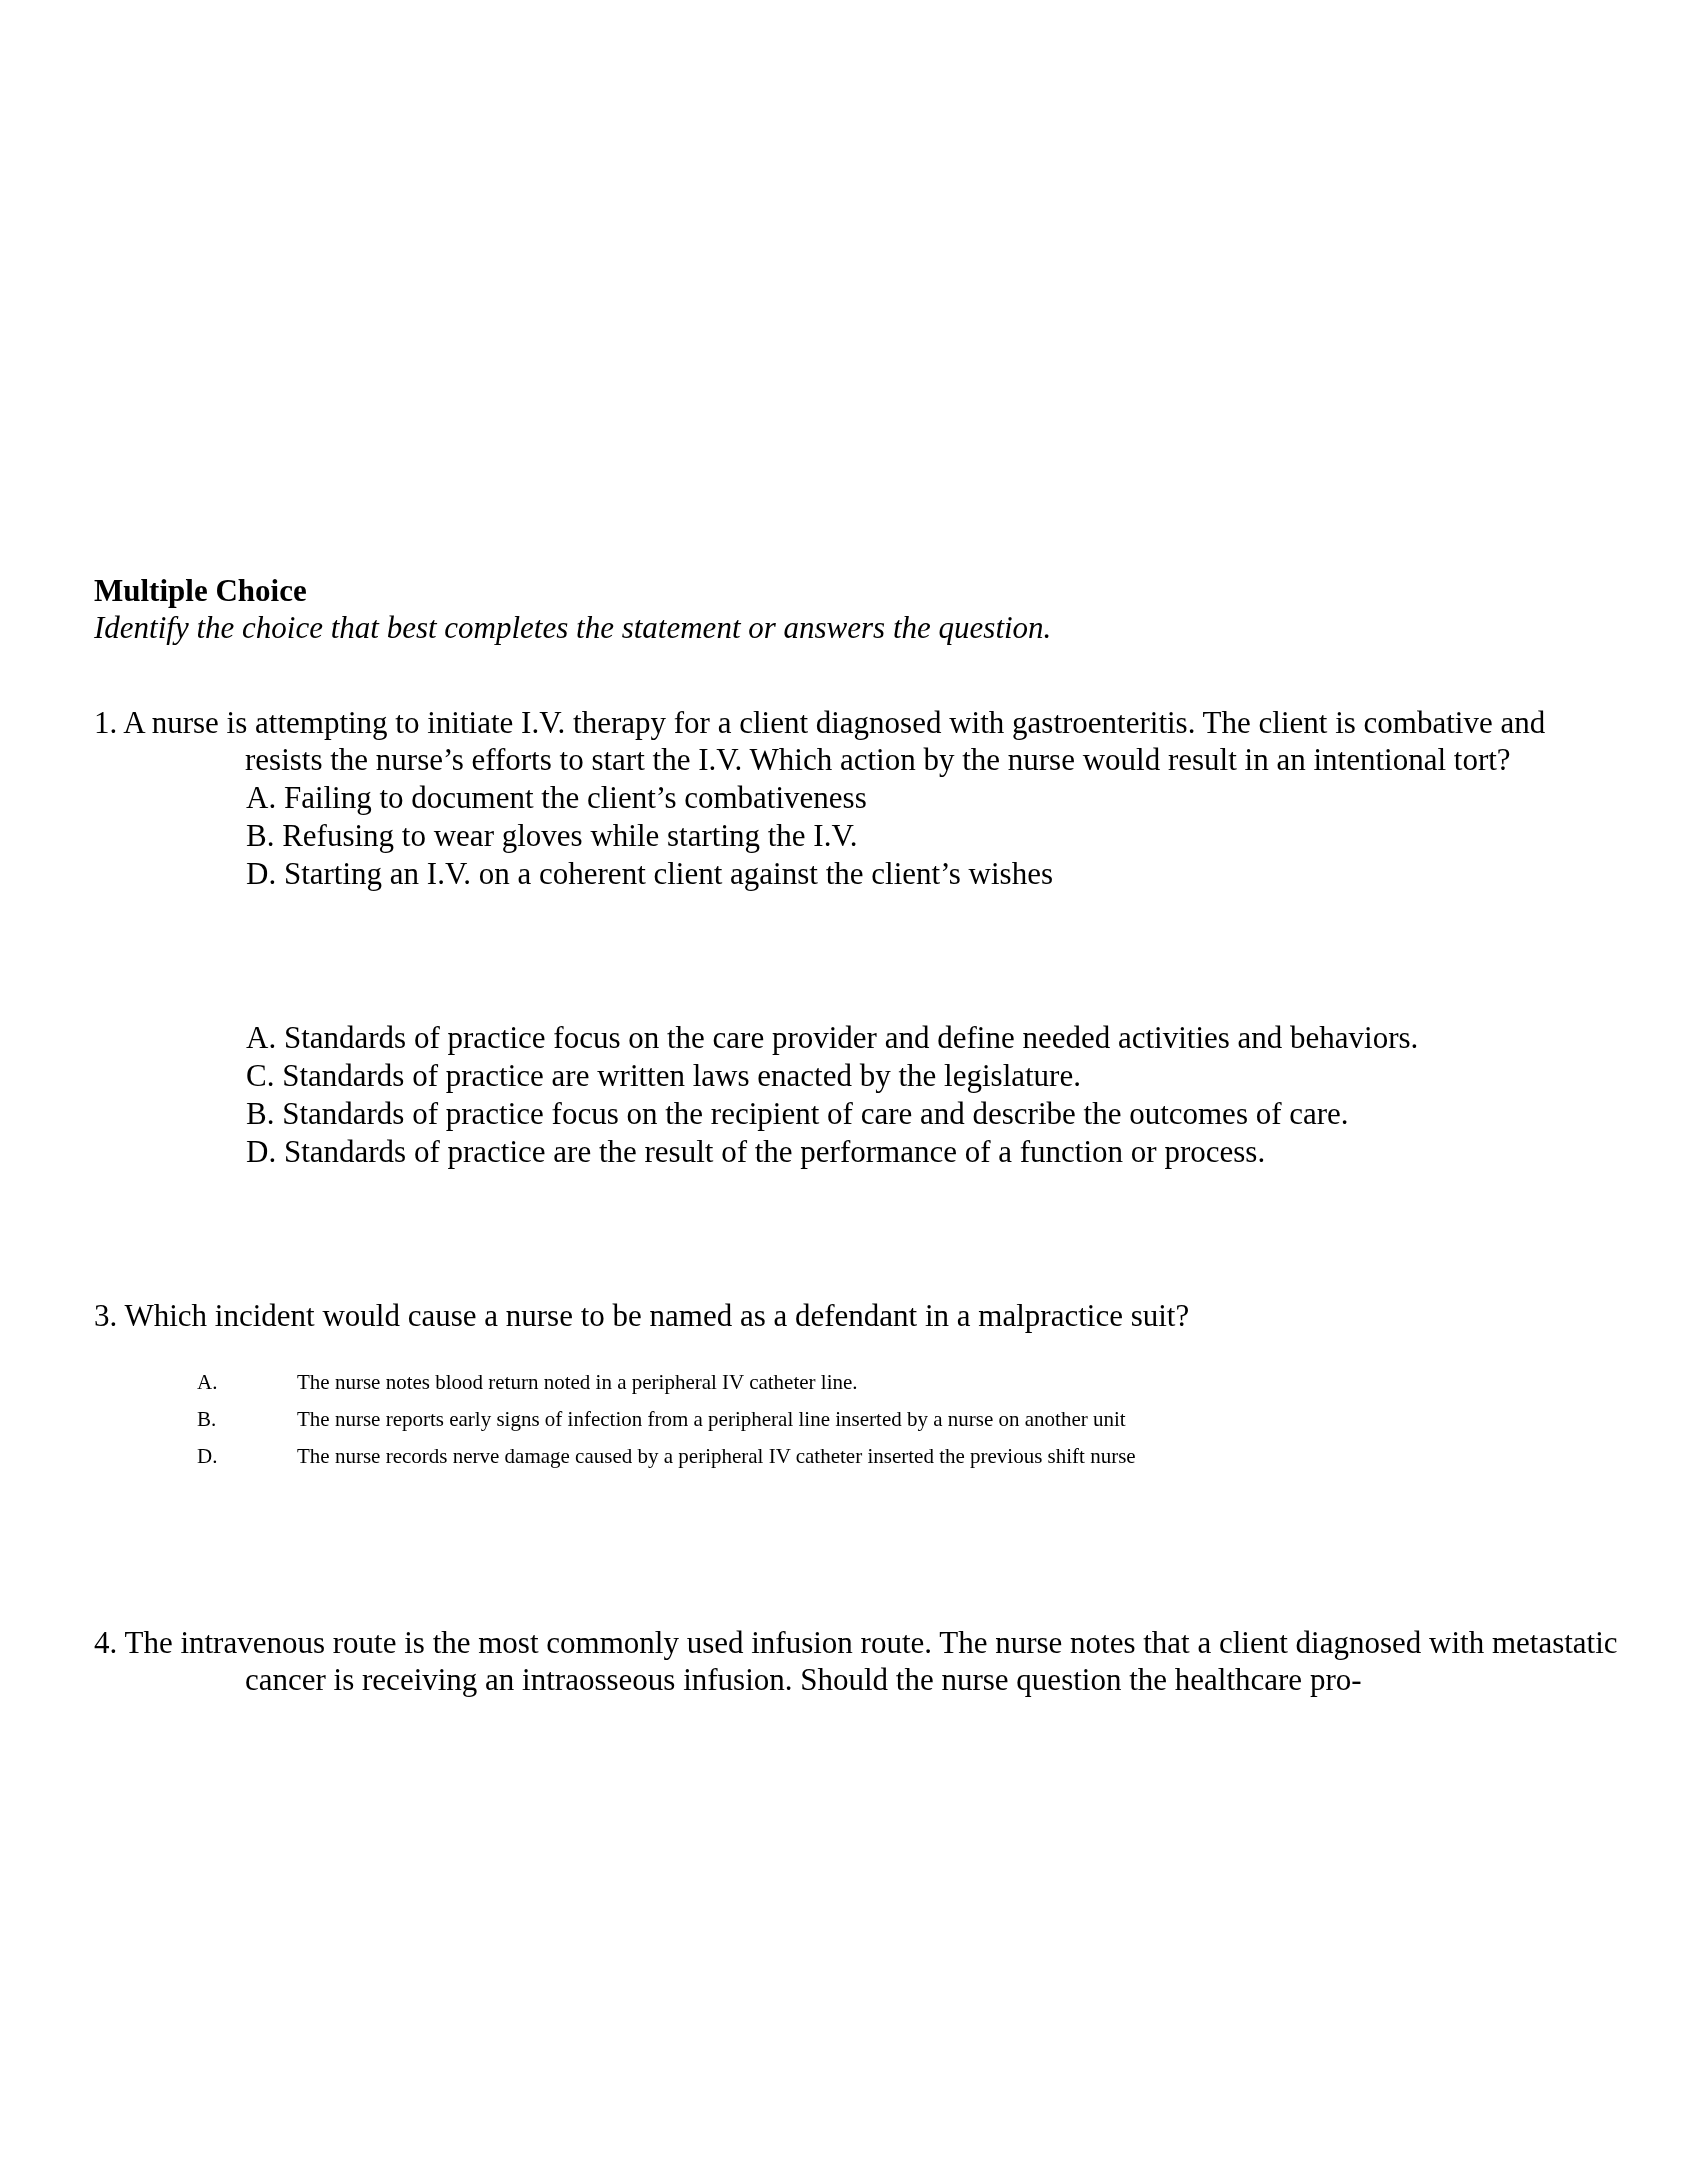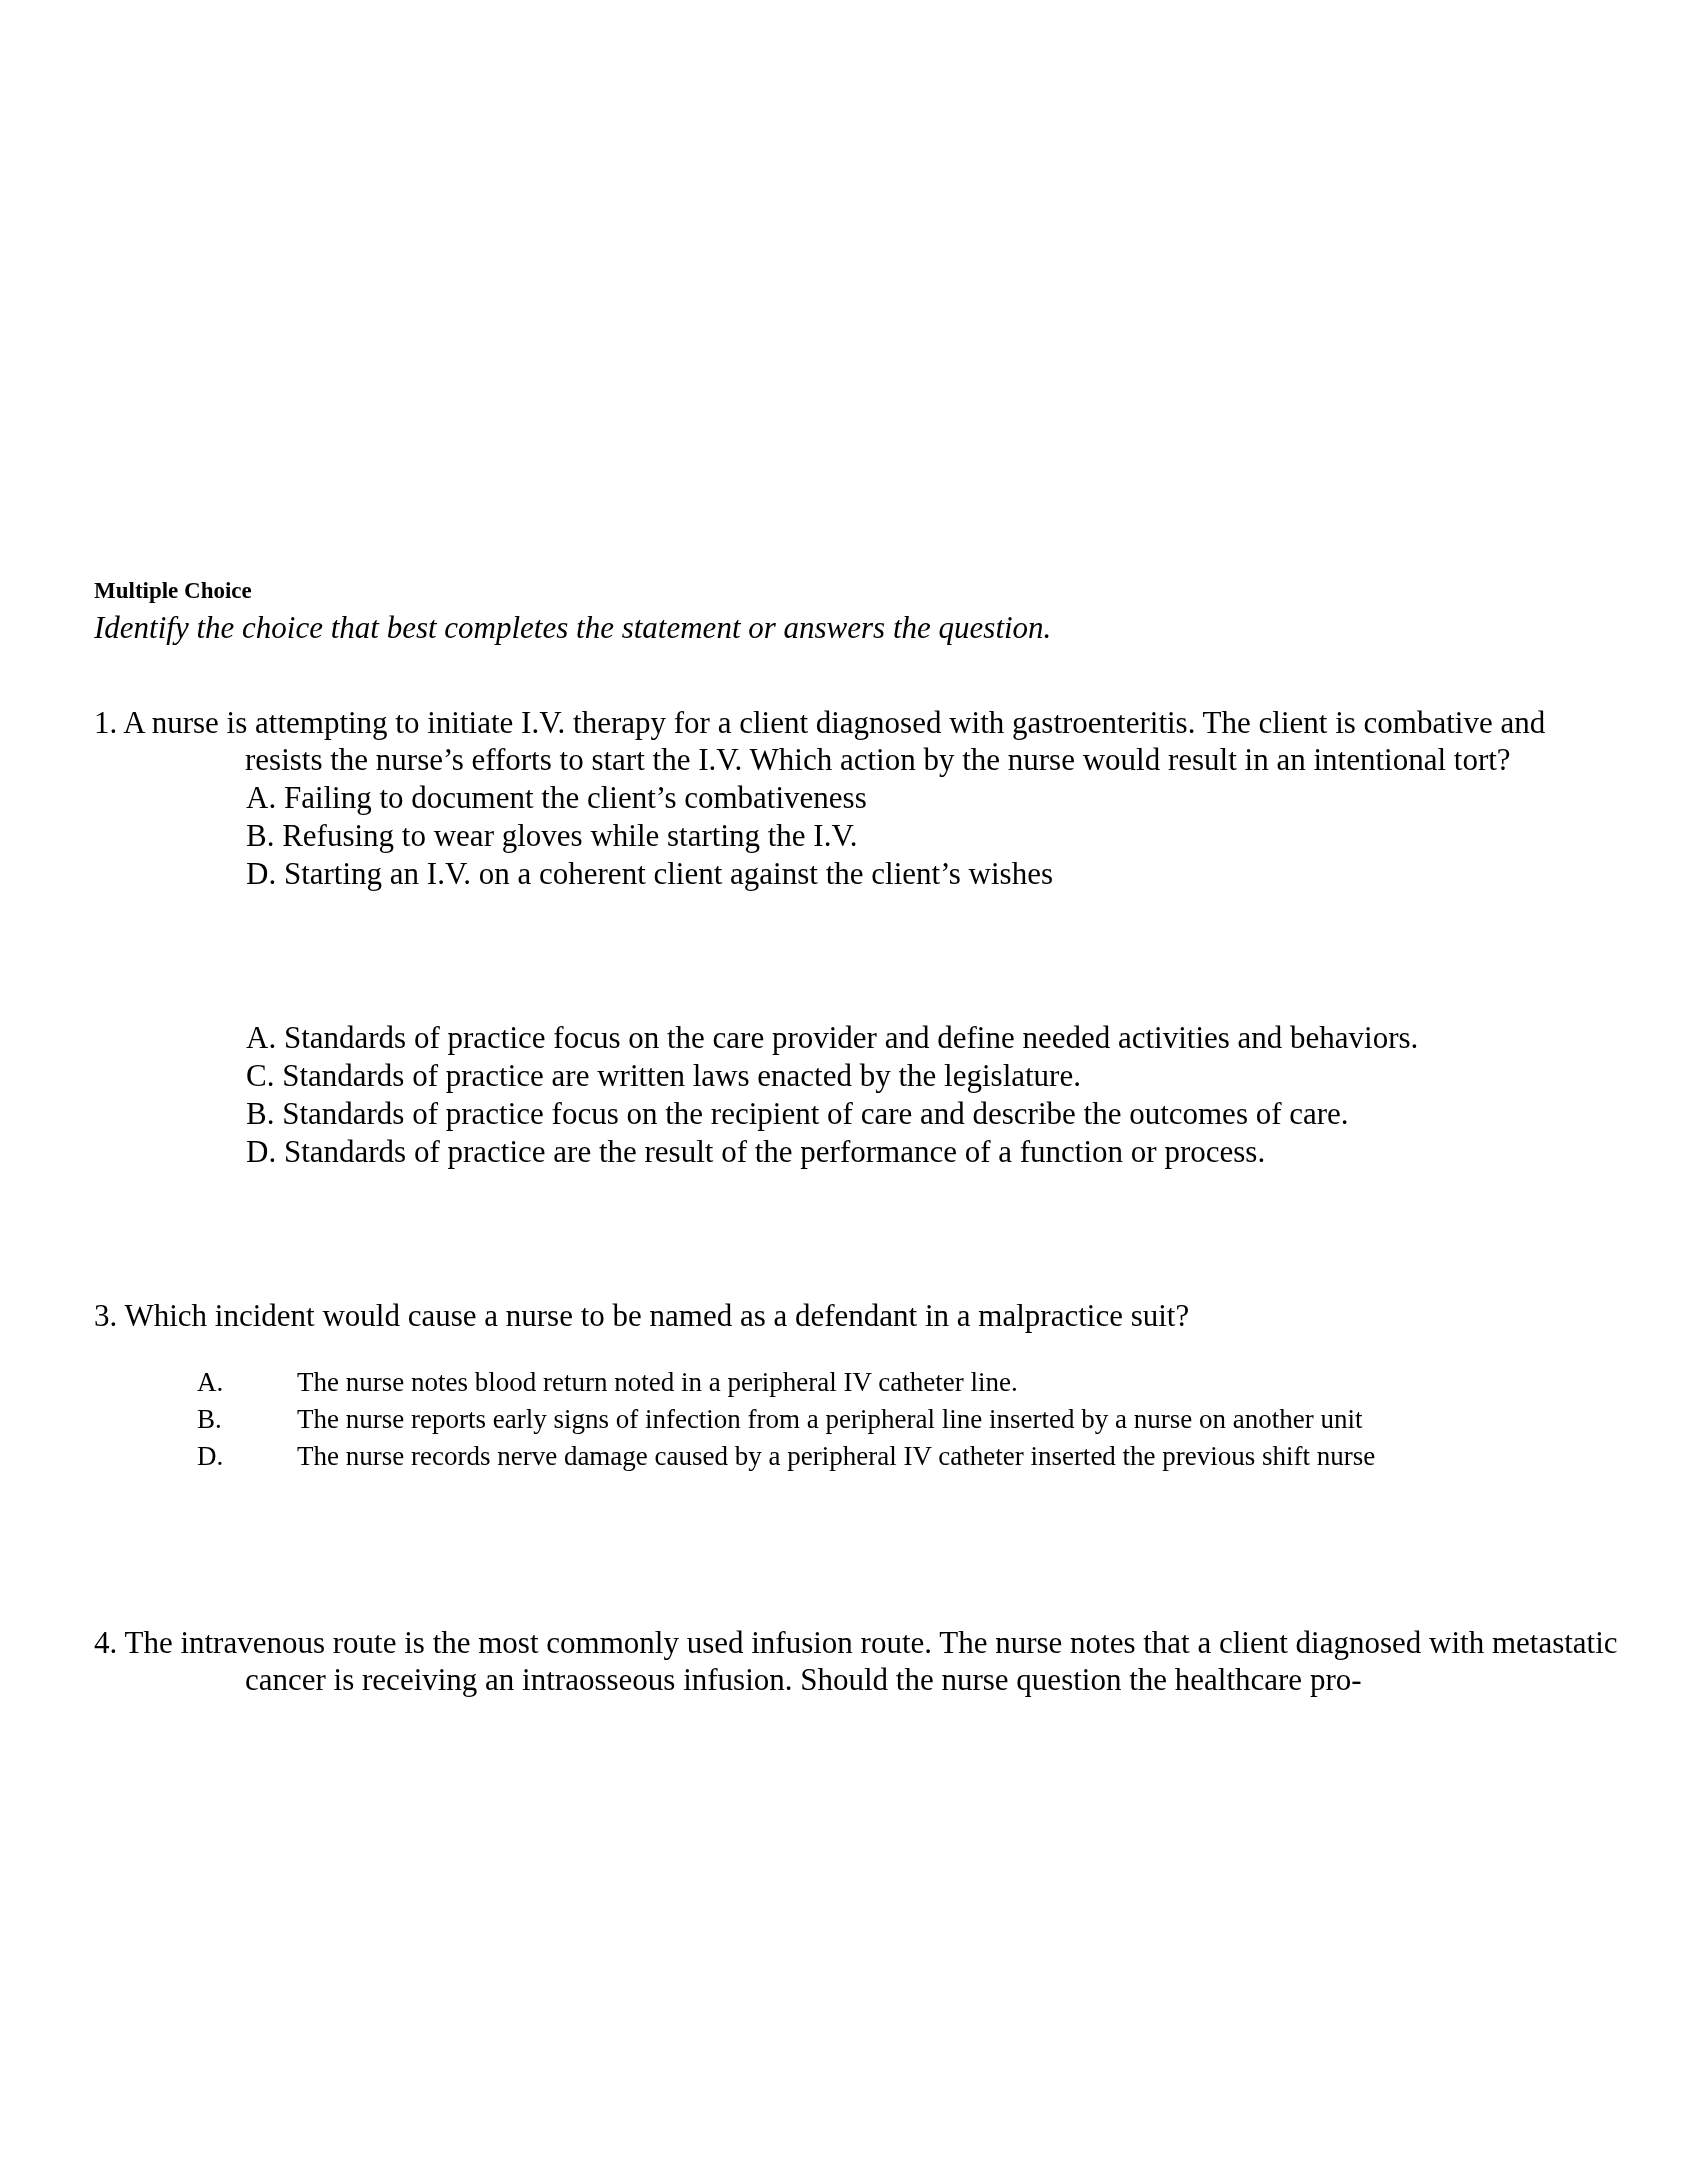--- a/index.html
+++ b/index.html
@@ -19,21 +19,21 @@
     width: 1683px;
     height: 2178px;
     background: #ffffff;
     box-sizing: border-box;
     padding: 572px 59px 0 94px;
   }
 
   
   .section-title {
     font-weight: bold;
-    font-size: 23px;
+    font-size: 31px;
     line-height: 37px;
     margin: 0;
   }
   .section-instruction {
     font-style: italic;
     font-size: 31px;
     line-height: 38px;
     margin: 0 0 57px 0;
   }
 
@@ -64,21 +64,21 @@
     max-width: 1386px;
   }
 
   
   .opt-list {
     margin: 30px 0 0 0;
     padding: 0;
     list-style: none;
   }
   .opt-list li {
-    font-size: 27px;
+    font-size: 21px;
     line-height: 37px;
     margin: 0;
     padding-left: 203px;
     text-indent: -50px;
     max-width: 1391px;
   }
   .opt-letter {
     display: inline-block;
     width: 50px;
   }

